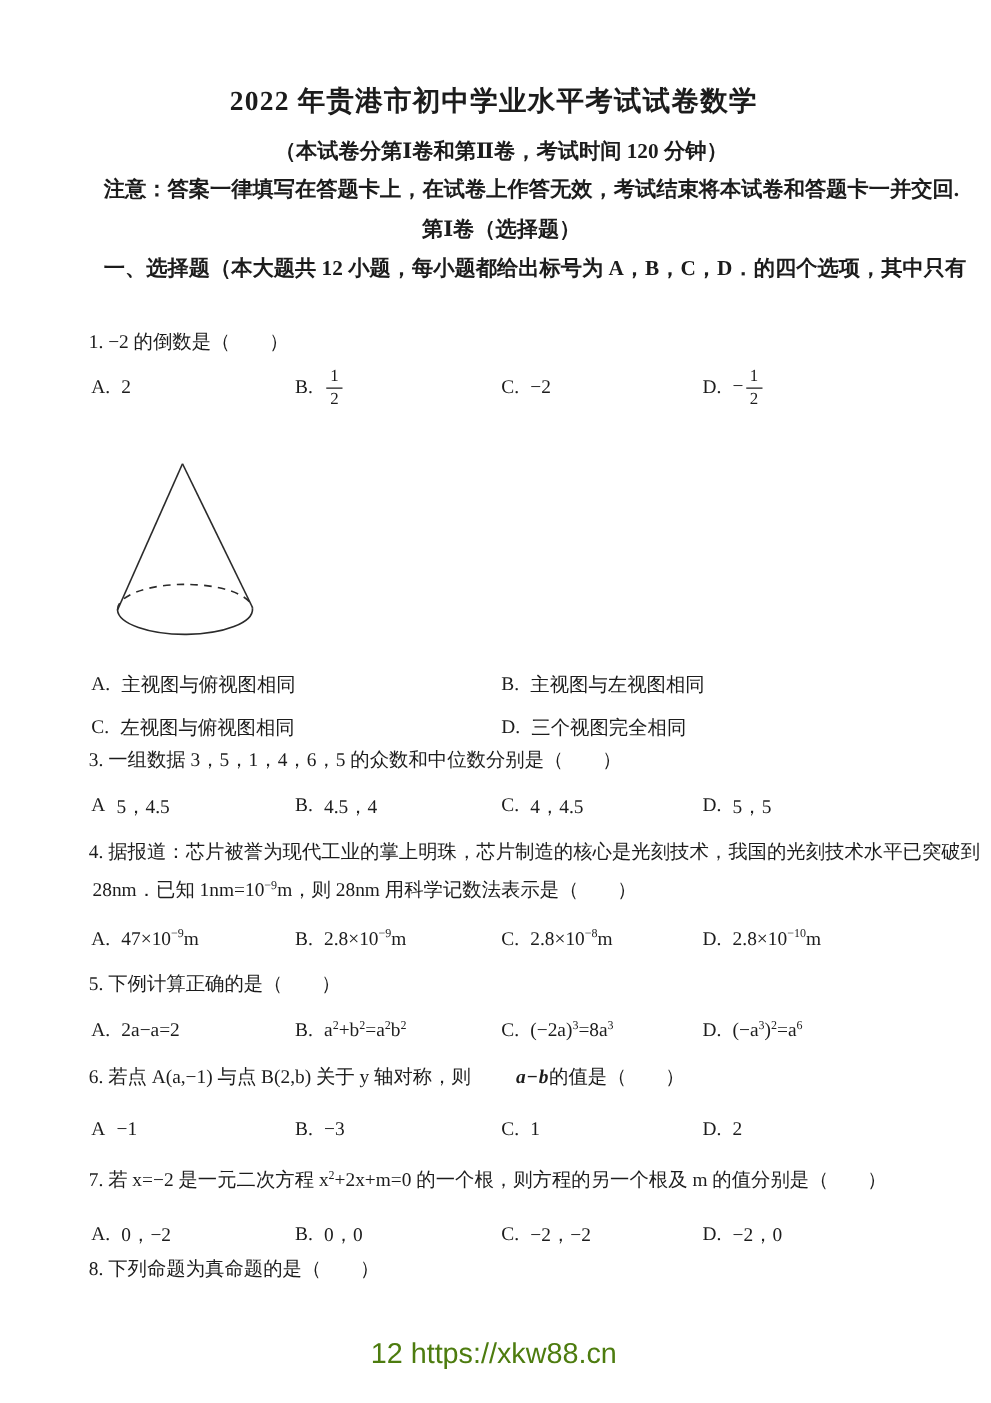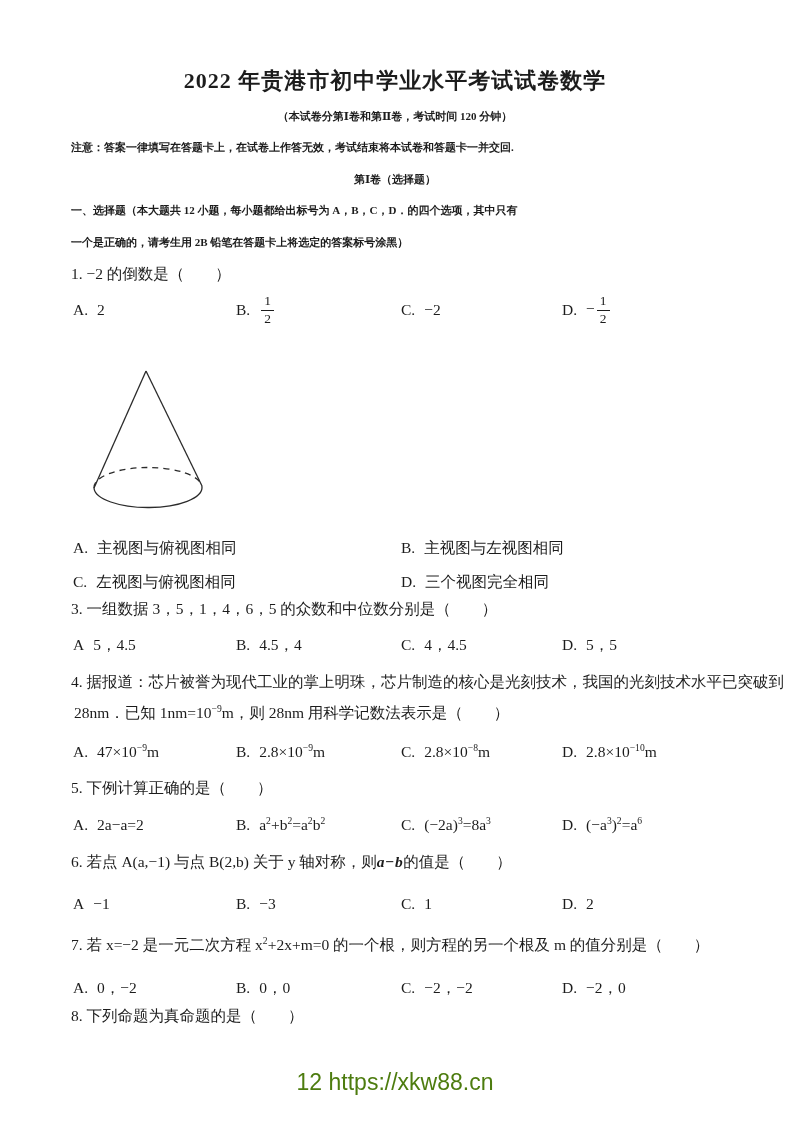--- a/index.html
+++ b/index.html
@@ -2,49 +2,48 @@
 <html><head>
 <meta charset="utf-8">
 <style>
   html,body{margin:0;padding:0;background:#ffffff;}
   .page{position:relative;width:790px;height:1122px;background:#ffffff;overflow:hidden;
         font-family:"Liberation Serif","DejaVu Serif",serif;color:#1c1c1c;}
   .abs{position:absolute;}
   .center{left:0;right:0;text-align:center;}
   .bold{font-weight:bold;}
   .title{font-size:22px;letter-spacing:1px;}
-  .h2{font-size:11px;}
+  .h2{font-size:17px;padding-left:12px;}
   .line{font-size:15.5px;line-height:22px;white-space:nowrap;text-align:right;}
   .row{position:absolute;left:71px;right:20px;height:34px;}
   .opt{position:absolute;top:0;white-space:nowrap;display:flex;align-items:center;height:34px;font-size:15.5px;}
   .opt .lbl{margin-right:9px;}
   .c1{left:2px;} .c2{left:165px;} .c3{left:330px;} .c4{left:491px;}
   sup{font-size:62%;line-height:0;}
   .frac{display:inline-block;text-align:center;font-size:13.5px;line-height:1.1;vertical-align:middle;margin:0 2px;}
   .frac .num{display:block;border-bottom:1px solid #1c1c1c;padding:0 3px 1px;}
   .frac .den{display:block;padding-top:1px;}
-  .mbold{font-weight:bold;font-style:italic;letter-spacing:0.5px;}
+  .mbold{font-weight:bold;font-style:italic;letter-spacing:0.5px;padding-left:36px;}
   .footer{font-family:Liberation Sans, sans-serif;font-size:23px;color:#4d7c0f;}
   svg line, svg path{stroke:#2b2b2b;fill:none;}
 </style>
 </head>
 <body>
 
 <div class="page">
 
   <div class="abs center bold title" style="top:66px">2022 年贵港市初中学业水平考试试卷数学</div>
 
   <div class="abs center bold h2" style="top:109px">（本试卷分第Ⅰ卷和第Ⅱ卷，考试时间 120 分钟）</div>
 
   <div class="abs center bold h2" style="top:172px">第Ⅰ卷（选择题）</div>
 
   <div class="abs bold h2" style="top:140px;left:71px;white-space:nowrap">注意：答案一律填写在答题卡上，在试卷上作答无效，考试结束将本试卷和答题卡一并交回.</div>
 
   <div class="abs bold h2" style="top:203px;left:71px;white-space:nowrap">一、选择题（本大题共 12 小题，每小题都给出标号为 A，B，C，D．的四个选项，其中只有</div>
-  <div class="abs bold h2" style="top:235px;left:71px;white-space:nowrap">一个是正确的，请考生用 2B 铅笔在答题卡上将选定的答案标号涂黑）</div>
 
   <div class="abs line" style="top:263px;left:71px">1. −2 的倒数是（　　）</div>
   <div class="row" style="top:293px">
     <span class="opt c1">
       <span class="lbl">A.</span>
       <span>2</span>
     </span>
     <span class="opt c2">
       <span class="lbl">B.</span>
       <span><span class="frac"><span class="num">1</span><span class="den">2</span></span></span>

